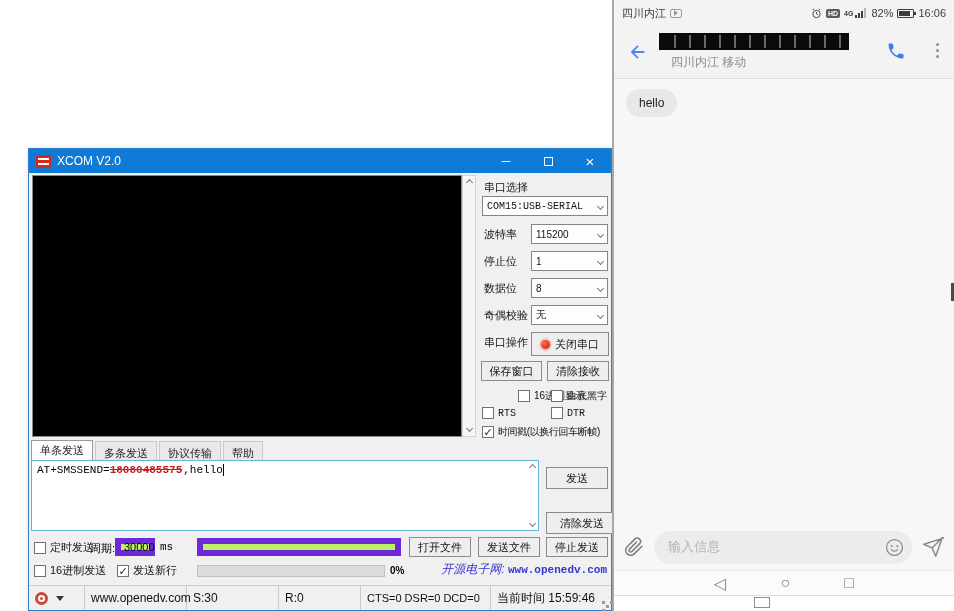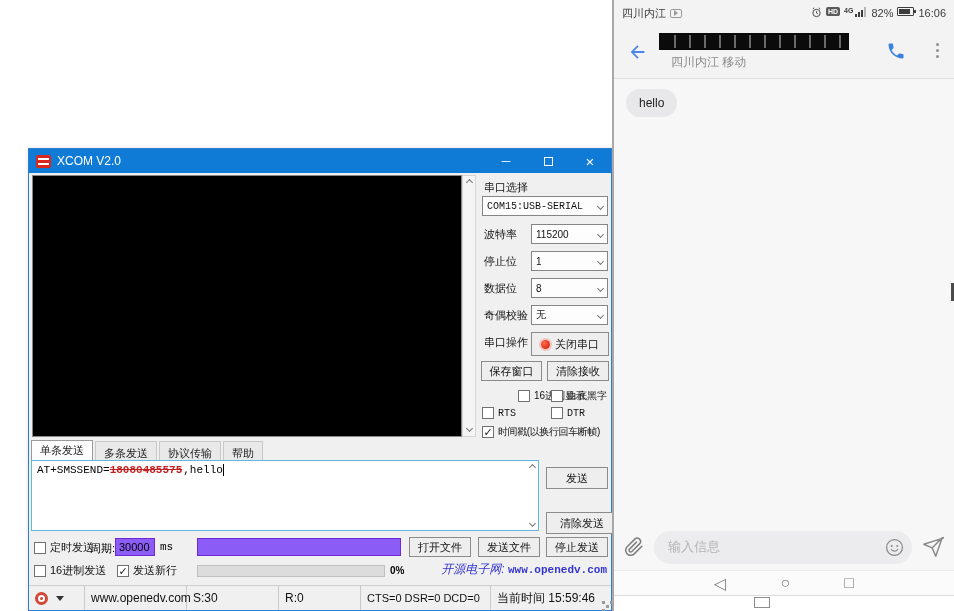--- a/index.html
+++ b/index.html
@@ -36,38 +36,38 @@
 
   .tabs { left:2px; top:268px; height:23px; display:flex; font-size:11px; }
   .tab { padding:0 8px; display:flex; align-items:center; border:1px solid #c8c8c8; border-bottom:none; background:#e9e9e9; margin-right:2px; color:#222; }
   .tab.active { background:#fdfdfd; border-color:#9a9a9a; position:relative; top:-1px; height:20px; }
 
   .sendbox { left:2px; top:287px; width:508px; height:71px; background:#fff; border:1px solid #62b8dc; font-family:"Liberation Mono","DejaVu Sans Mono",monospace; font-size:11px; padding:3px 5px; color:#000; }
   .struck { color:#c41f1f; font-weight:bold; text-decoration:line-through; }
   .caret { border-right:1px solid #000; margin-left:1px; }
   .sendbox .chv { position:absolute; right:3px; }
 
-  .fieldbox { position:absolute; background:#8b5cf6; border:1px solid #6d28d9; font-size:11px; display:flex; align-items:center; padding:0 3px; }
+  .fieldbox { position:absolute; background:#bef264; border:6px solid #6d28d9; font-size:11px; display:flex; align-items:center; padding:0 3px; }
   .progress { position:absolute; background:#dcdcdc; border:1px solid #bfbfbf; }
   .promo { position:absolute; font-size:12px; color:#3434d2; white-space:nowrap; }
   .promo .url { font-weight:bold; font-family:"Liberation Mono","DejaVu Sans Mono",monospace; font-size:11px; }
 
   .statusbar { left:0; top:412px; right:0; height:25px; background:#f0f0f0; border-top:1px solid #cfcfcf; display:flex; align-items:center; font-size:12px; color:#111; }
   .seg { height:100%; display:flex; align-items:center; border-right:1px solid #c9c9c9; padding:0 6px; }
   .rec-icon { width:13px; height:13px; border:3px solid #d14836; border-radius:50%; background:#fff; position:relative; margin-right:8px; }
   .rec-icon::after { content:""; position:absolute; left:2px; top:2px; width:3px; height:3px; border-radius:50%; background:#d14836; }
   .tri-dn { width:0; height:0; border-left:4px solid transparent; border-right:4px solid transparent; border-top:5px solid #333; }
   .grip { position:absolute; right:2px; bottom:2px; width:3px; height:3px; background:#9a9a9a; box-shadow:-4px 4px 0 #9a9a9a, 4px -4px 0 #9a9a9a, 0 0 0 #9a9a9a, -4px -4px 0 #9a9a9a; }
 
   
   .phone { left:612px; top:0; width:342px; height:611px; background:#fff; border-left:2px solid #a8a8a8; }
   .p-status { left:0; top:0; right:0; height:26px; background:#f3f3f3; display:flex; align-items:center; padding:0 8px; font-size:11px; color:#3c3c3c; }
   .volte { width:12px; height:9px; border:1px solid #9a9a9a; border-radius:2px; margin-left:4px; display:flex; align-items:center; justify-content:center; }
   .volte::after { content:""; width:0; height:0; border-left:4px solid #9a9a9a; border-top:3px solid transparent; border-bottom:3px solid transparent; }
-  .p-status .right { margin-left:auto; display:flex; align-items:flex-start; gap:4px; }
+  .p-status .right { margin-left:auto; display:flex; align-items:center; gap:4px; }
   .hd-badge { background:#5a5a5a; color:#fff; font-size:7px; font-weight:bold; padding:1px 2px; border-radius:2px; }
   .net4g { font-size:7px; color:#3c3c3c; font-weight:bold; margin-right:-2px; }
   .battery { width:17px; height:9px; border:1px solid #3c3c3c; border-radius:1px; position:relative; }
   .battery::before { content:""; position:absolute; left:1px; top:1px; bottom:1px; width:11px; background:#3c3c3c; }
   .battery::after { content:""; position:absolute; right:-3px; top:2px; width:2px; height:3px; background:#3c3c3c; }
   .p-header { left:0; top:26px; right:0; height:53px; background:#f3f3f3; border-bottom:1px solid #e0e0e0; }
   .redacted { position:absolute; left:45px; top:7px; width:190px; height:17px; border:2px solid #0a0a0a; background:repeating-linear-gradient(90deg,#0b0b0b 0 13px,#6a6a6a 13px 15px); }
   .subtitle { position:absolute; left:57px; top:28px; font-size:12px; color:#8b8b8b; }
   .vdots { position:absolute; right:15px; top:17px; display:flex; flex-direction:column; gap:3px; }
   .vdots i { width:3px; height:3px; border-radius:50%; background:#8f8f8f; }

